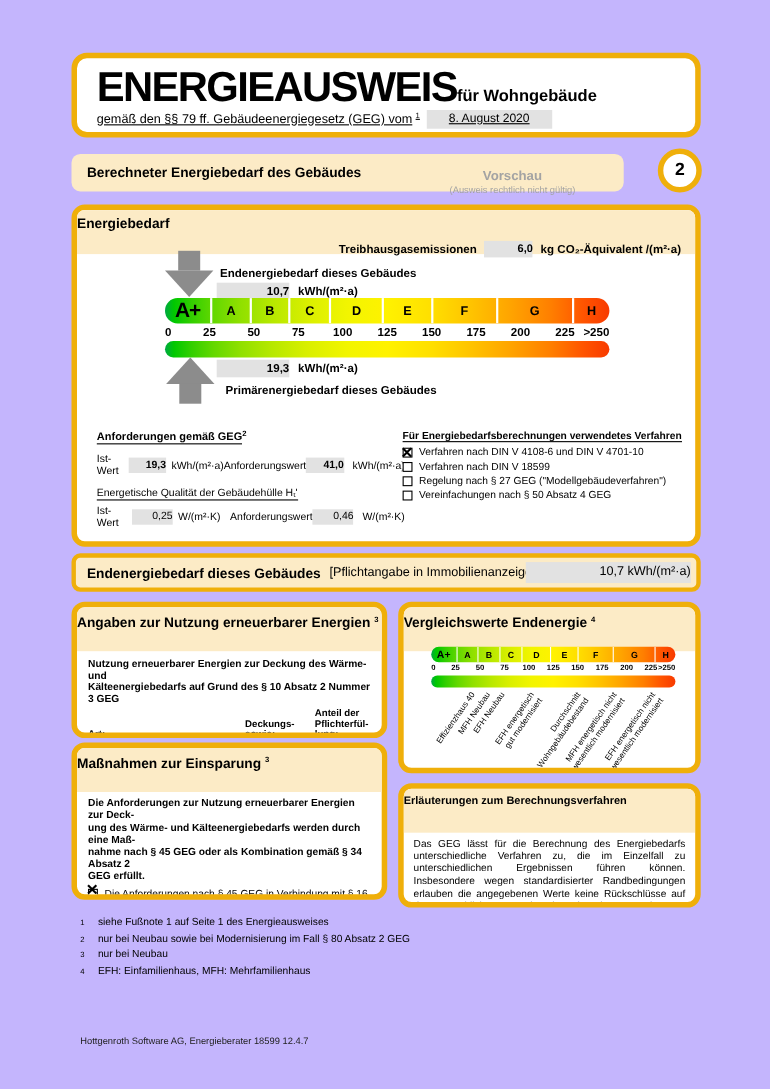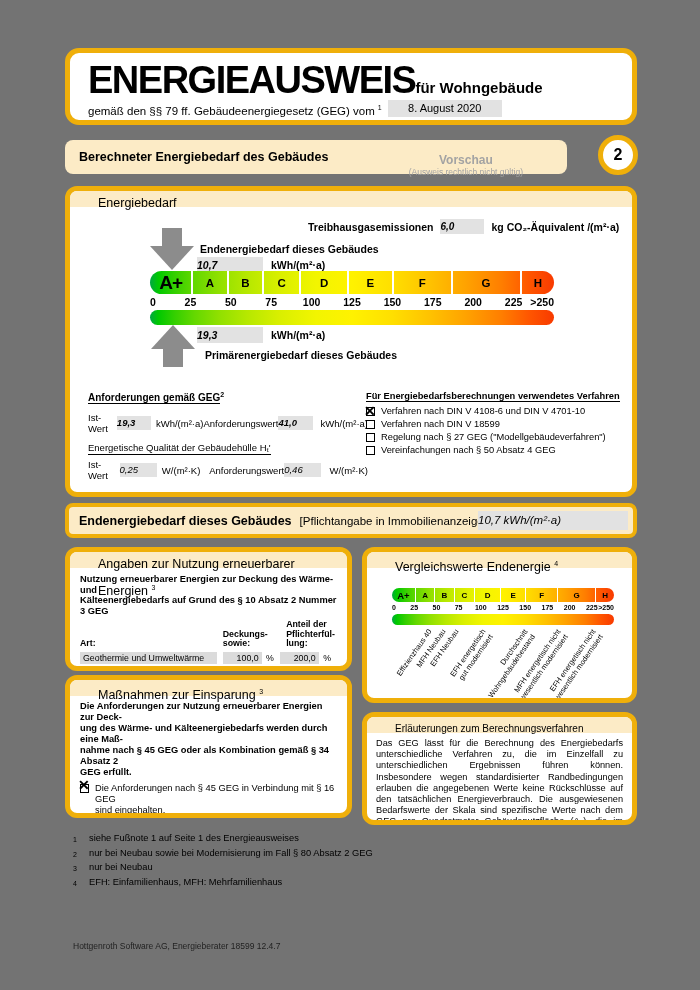--- a/index.html
+++ b/index.html
@@ -1,38 +1,38 @@
 <!DOCTYPE html>
 <html style="--gold: #EFAF0A; --cream: #FCEBC6; --vbg: #E2E2E2; --arrow: #8C8C8C; --pgrey: #A3A3A3;"><head>
 <meta charset="utf-8">
 <style>
   * { box-sizing: border-box; margin: 0; padding: 0; }
   html,body { background:#fff; }
   body { font-family:"Liberation Sans", sans-serif; color:#000; }
-  .page { position:relative; width:700px; height:990px; background:#737373; overflow:hidden; }
+  .page { position:relative; width:700px; height:990px; background:#c4b5fd; overflow:hidden; }
 
   :root{
     --gold:#EFAF0A; --cream:#FCEBC6; --vbg:#E2E2E2; --arrow:#8C8C8C; --pgrey:#A3A3A3;
     --grad: linear-gradient(90deg,#00A843 0%,#00C800 2%,#33CF00 6%,#64D800 11%,#90E000 17%,#B6E800 24%,#D9EF00 32%,#F2F500 41%,#FFF200 50%,#FFDF00 60%,#FFC300 69%,#FFA300 78%,#FF7E00 87%,#FF5500 94%,#F83A00 100%);
   }
 
   .gbox { position:absolute; background:#fff; border:5px solid var(--gold); border-radius:12px; overflow:hidden; }
-  .strip { background:var(--cream); height:16px; line-height:24px; padding:0 28px; font-weight:normal; font-size:12.5px; }
+  .strip { background:var(--cream); height:40px; line-height:24px; padding:0 0; font-weight:bold; font-size:12.5px; }
   sup { font-size:7px; vertical-align:super; }
-  .vbox { display:inline-block; background:var(--vbg); text-align:left;font-style:italic; }
+  .vbox { display:inline-block; background:var(--vbg); text-align:right; }
   .ul { border-bottom:1px solid #000; display:inline-block; }
   .cb { display:inline-block; width:9px; height:9px; border:1px solid #000; background:#fff; position:relative; flex:none; margin-top:1px; }
   .cb.checked::before { content:"✕"; position:absolute; left:-3px; top:-5px; font-size:14px; font-weight:bold; color:#000; }
 
   
   .header-box { position:absolute; left:65px; top:48px; width:572px; height:77px; border:5px solid var(--gold); border-radius:14px; background:#fff; padding:6px 18px 0 18px; }
   .title-row { display:flex; align-items:baseline; }
   .main-title { font-size:38px; font-weight:bold; letter-spacing:-1.5px; }
   .sub-title { font-size:15px; font-weight:bold; }
-  .law-row { font-size:11.5px; margin-top:-2px; display:flex; align-items:flex-end; }
+  .law-row { font-size:11.5px; margin-top:-2px; display:flex; align-items:center;text-decoration:underline; }
   .law-row sup { margin:0 6px 6px 3px; }
   .date-box { background:var(--vbg); width:114px; height:17px; line-height:17px; text-align:center; font-size:11px; }
 
   
   .banner { position:absolute; left:65px; top:140px; width:502px; height:34px; background:var(--cream); border-radius:8px; display:flex; align-items:center; padding:0 14px; }
   .banner-title { font-weight:bold; font-size:12.5px; }
   .preview-block { margin-left:auto; text-align:center; padding-right:30px; }
   .preview { color:var(--pgrey); font-weight:bold; font-size:12px;margin-top:16px; }
   .preview-note { color:var(--pgrey); font-size:8.5px; }
   .page-circle { position:absolute; left:598px; top:135px; width:40px; height:40px; border:5px solid var(--gold); border-radius:50%; background:#fff; display:flex; align-items:center; justify-content:center; font-weight:bold; font-size:16px; }

